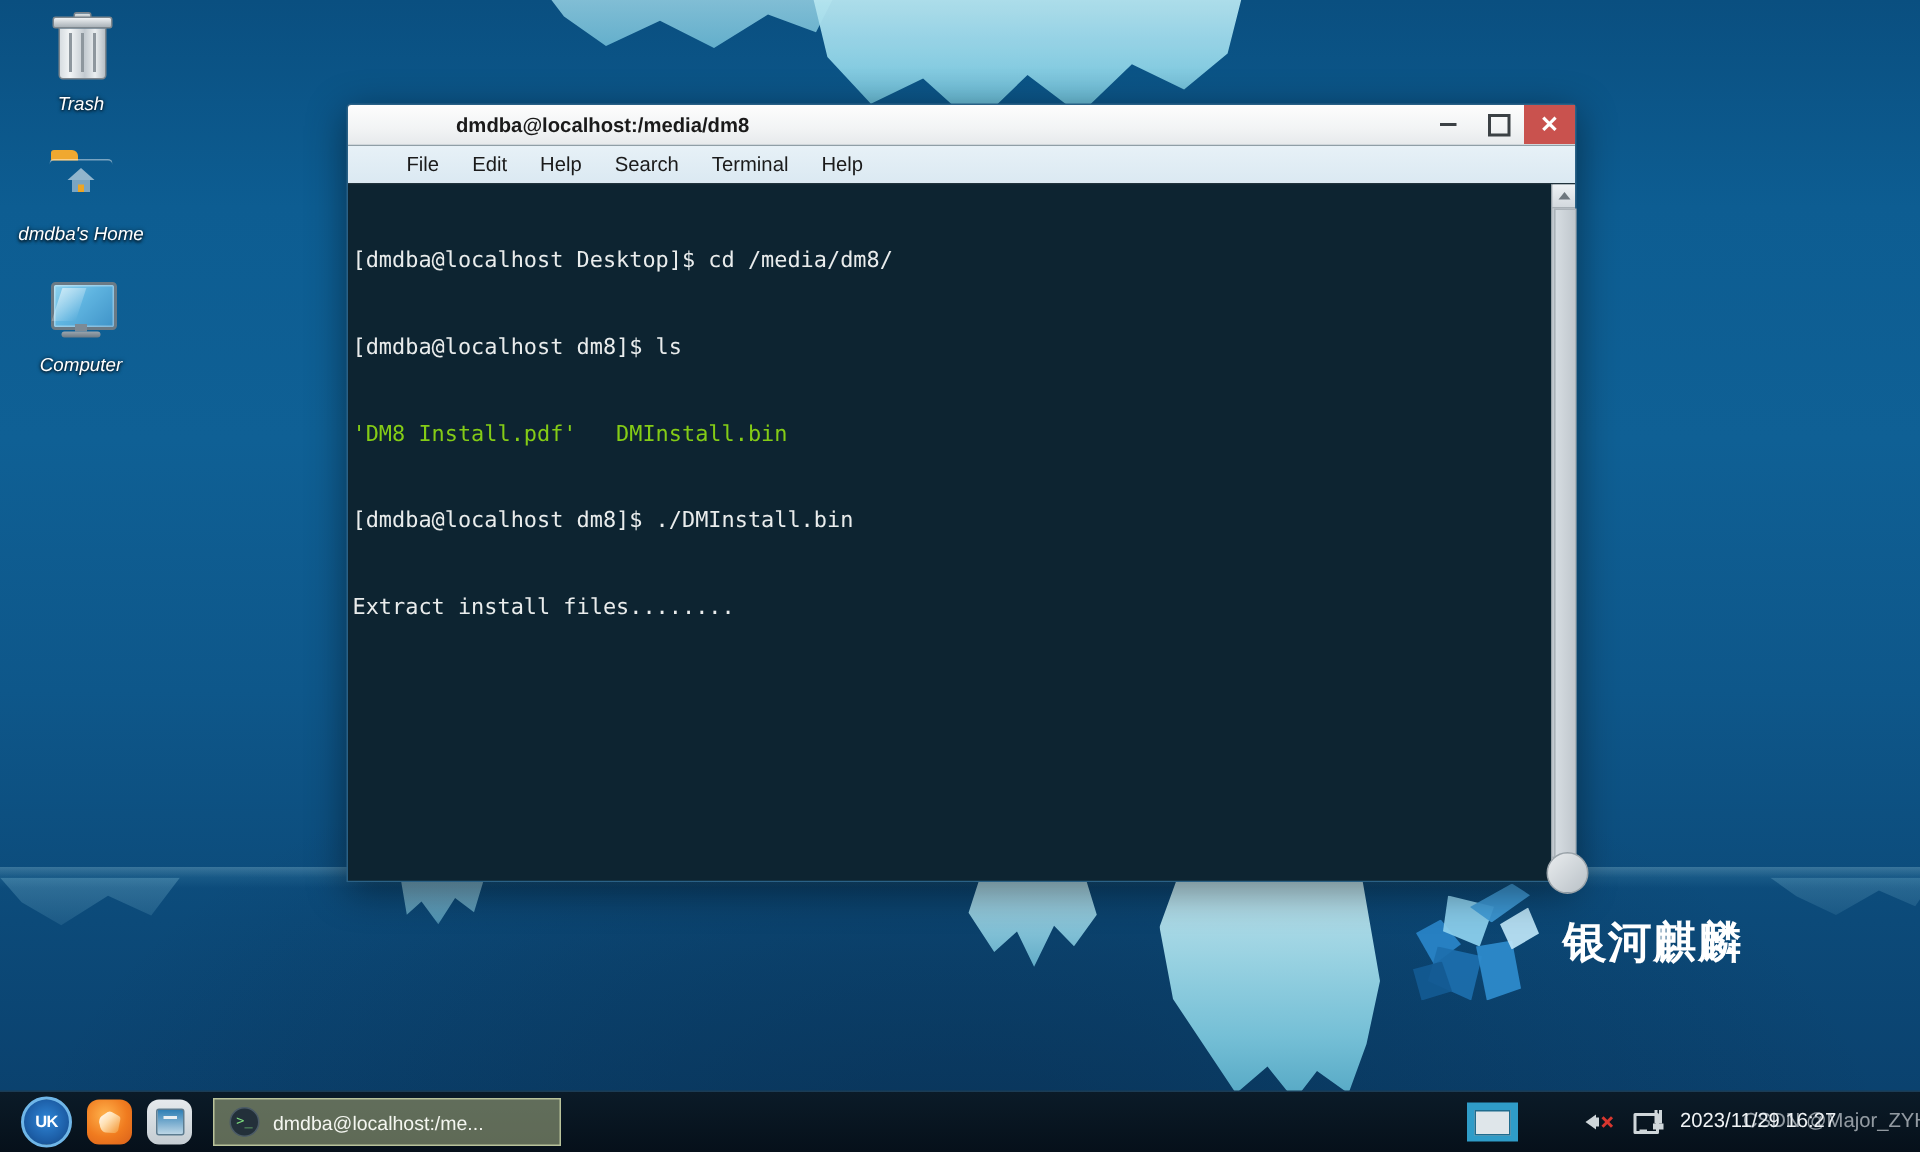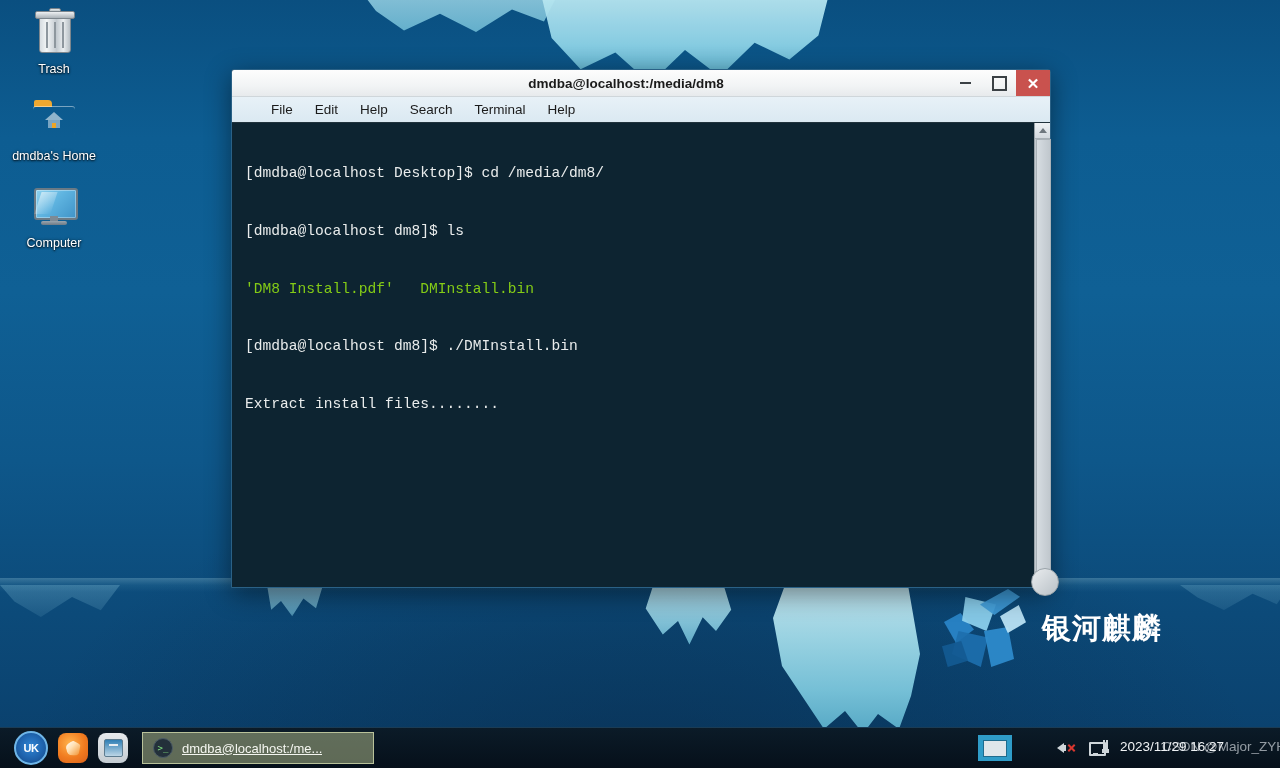--- a/index.html
+++ b/index.html
@@ -83,20 +83,21 @@
   }
   .desk-icon .glyph { width: 48px; height: 48px; position: relative; }
   .desk-icon .caption {
     margin-top: 6px;
     color: #ffffff;
     font-size: 12.5px;
     line-height: 15px;
     text-align: left;
     text-shadow: 0 1px 2px rgba(0,0,0,.85), 0 0 3px rgba(0,0,0,.6);
     max-width: 100px;
+    font-style: italic;
   }
 
   
   .ic-trash { position:absolute; inset:0; }
   .ic-trash .lid {
     position:absolute; left:5px; top:3px; width:38px; height:6px;
     background: linear-gradient(180deg,#eef1f3,#aab2b8);
     border:1px solid #7d868d; border-radius:2px;
   }
   .ic-trash .handle {
@@ -201,21 +202,21 @@
     display:flex; flex-direction: column;
   }
   .titlebar {
     height: 26px; flex: 0 0 26px;
     background: linear-gradient(180deg,#fdfdfd 0%, #f2f4f5 60%, #e7eaec 100%);
     border-bottom: 1px solid #cfd6da;
     display: flex; align-items: center; position: relative;
     border-radius: 2px 2px 0 0;
   }
   .title-text {
-    flex: 1; text-align: center;
+    flex: 1; text-align: left;
     font-size: 13.5px; font-weight: bold; color: #1a1a1a;
     padding-left: 72px;
     overflow: hidden; white-space: nowrap;
   }
   .win-btns { display: flex; height: 26px; }
   .win-btn {
     width: 34px; height: 26px;
     display: flex; align-items: center; justify-content: center;
     cursor: default;
   }
@@ -250,21 +251,21 @@
   .term-body {
     flex: 1;
     padding: 3px 0 0 1px;
     overflow: hidden;
     font-family: "DejaVu Sans Mono", "Liberation Mono", monospace;
     font-size: 14.6px;
     line-height: 19.2px;
     white-space: pre;
     color: #e8eaea;
   }
-  .term-line { padding-left: 12px; font-family: Liberation Mono, monospace; }
+  .term-line { padding-left: 2px; }
   .c-white { color: #e9ecec; }
   .c-green { color: #84cc16; }
 
   
   .scroll {
     width: 15px; flex: 0 0 15px;
     background: #c9cfd4;
     border-left: 1px solid #9aa3a9;
     display: flex; flex-direction: column;
     position: relative;
@@ -342,21 +343,21 @@
     color: #f4f6f0; font-size: 13px;
     cursor: default;
     overflow: hidden; white-space: nowrap;
   }
   .task-btn .tico {
     width: 18px; height: 18px; flex: 0 0 18px; border-radius: 50%;
     background: #23303a; border: 1px solid #4a5a66;
     display:flex; align-items:center; justify-content:center;
     color:#7fe07f; font-size:9px; font-family:"DejaVu Sans Mono", monospace;
   }
-  .task-btn .tlabel { overflow: hidden; text-overflow: ellipsis; text-decoration: underline; }
+  .task-btn .tlabel { overflow: hidden; text-overflow: ellipsis; }
 
   .tray { display:flex; align-items:center; gap: 10px; padding-right: 8px; }
   .show-desktop {
     width: 34px; height: 26px; background:#2f9cc8;
     display:flex; align-items:center; justify-content:center;
     margin-right: 34px;
   }
   .show-desktop .inner {
     width: 22px; height: 15px; background:#dfe6ea; border: 1px solid #1f6c8e;
   }

